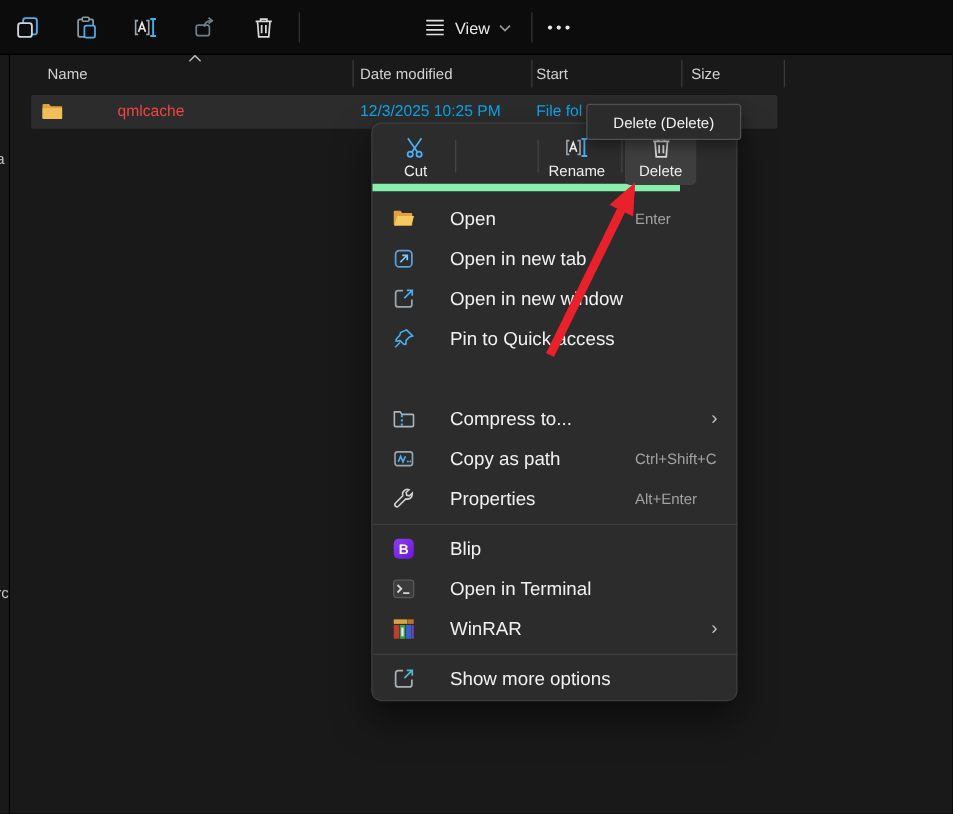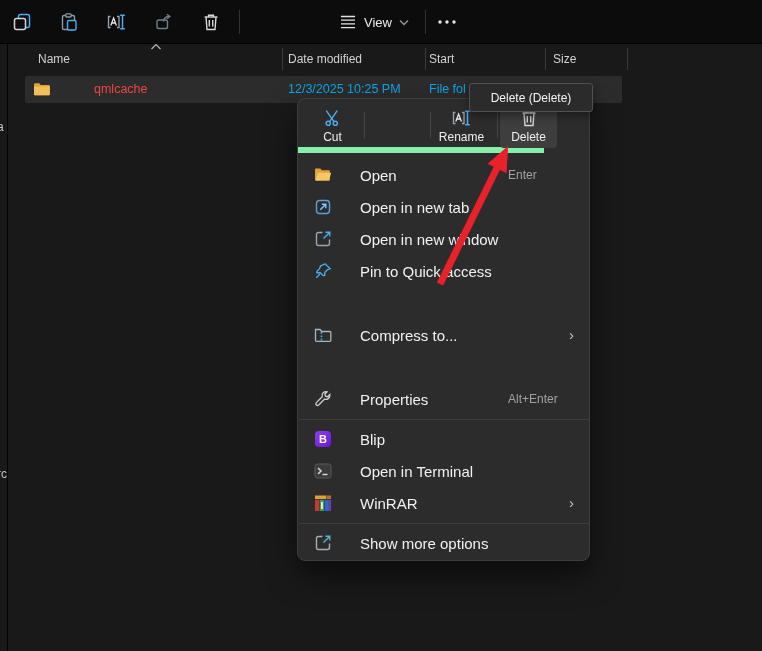--- a/index.html
+++ b/index.html
@@ -270,20 +270,32 @@
       <span class="mi-icon">
         <svg width="18" height="16" viewBox="0 0 18 16" fill="none">
           <path d="M1.5 2.5h4.6l1.5 2H16a.8.8 0 0 1 .8.8v8a1 1 0 0 1-1 1H2.5a1 1 0 0 1-1-1z" stroke="#aab4bc" stroke-width="1.3"></path>
           <path d="M7.5 5v9.5" stroke="#4aaef0" stroke-width="1.6" stroke-dasharray="1.8 1.6"></path>
         </svg>
       </span>
       <span class="mi-label">Compress to...</span>
       <span class="mi-chevron">›</span>
     </div>
 
+    <div class="menu-item" style="top:253px">
+      <span class="mi-icon">
+        <svg width="18" height="18" viewBox="0 0 18 18" fill="none">
+          <rect x="2" y="3.5" width="14" height="11" rx="2" stroke="#9aa6ae" stroke-width="1.3"></rect>
+          <path d="M4.6 11.5L6.5 7l1.9 4.5L10.3 7" stroke="#4aaef0" stroke-width="1.3"></path>
+          <circle cx="12.3" cy="11.2" r=".8" fill="#4aaef0"></circle>
+            <circle cx="14.3" cy="11.2" r=".8" fill="#4aaef0"></circle>
+        </svg>
+      </span>
+      <span class="mi-label">Copy as path</span>
+      <span class="mi-shortcut">Ctrl+Shift+C</span>
+    </div>
 
     <div class="menu-item" style="top:285px">
       <span class="mi-icon">
         <svg width="18" height="18" viewBox="0 0 18 18" fill="none" stroke="#cfcfcf" stroke-width="1.3">
           <path d="M15.8 5.4a3.9 3.9 0 0 1-5.2 3.7l-5.9 5.9a1.7 1.7 0 0 1-2.4-2.4l5.9-5.9a3.9 3.9 0 0 1 5-4.9L10.9 4l.5 2.2 2.2.5 2.2-2.2z"></path>
         </svg>
       </span>
       <span class="mi-label">Properties</span>
       <span class="mi-shortcut">Alt+Enter</span>
     </div>

